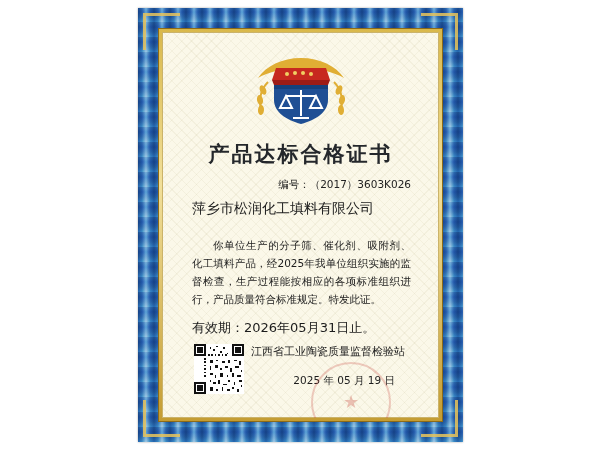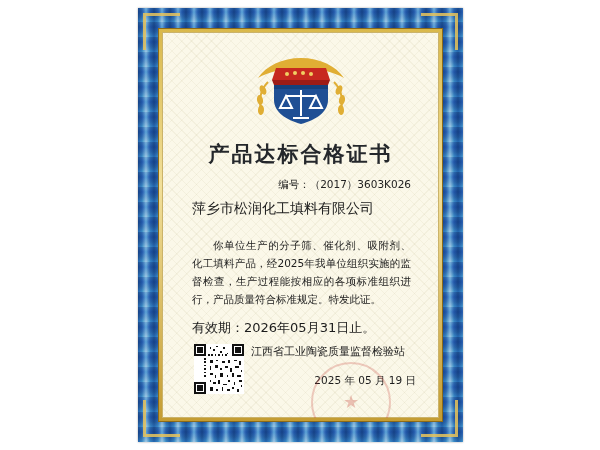--- a/index.html
+++ b/index.html
@@ -167,21 +167,21 @@
     top: 312px;
     font-family: "DejaVu Sans", sans-serif;
     font-size: 11px;
     color: #1c1c1c;
     z-index: 3;
     margin-left: 48px;
   }
 
   .issue-date {
     position: absolute;
-    right: 23px;
+    right: 44px;
     top: 342px;
     font-family: "DejaVu Sans", sans-serif;
     font-size: 10.5px;
     color: #1c1c1c;
     z-index: 3;
   }
 
   
   .qr-code {
     position: absolute;

